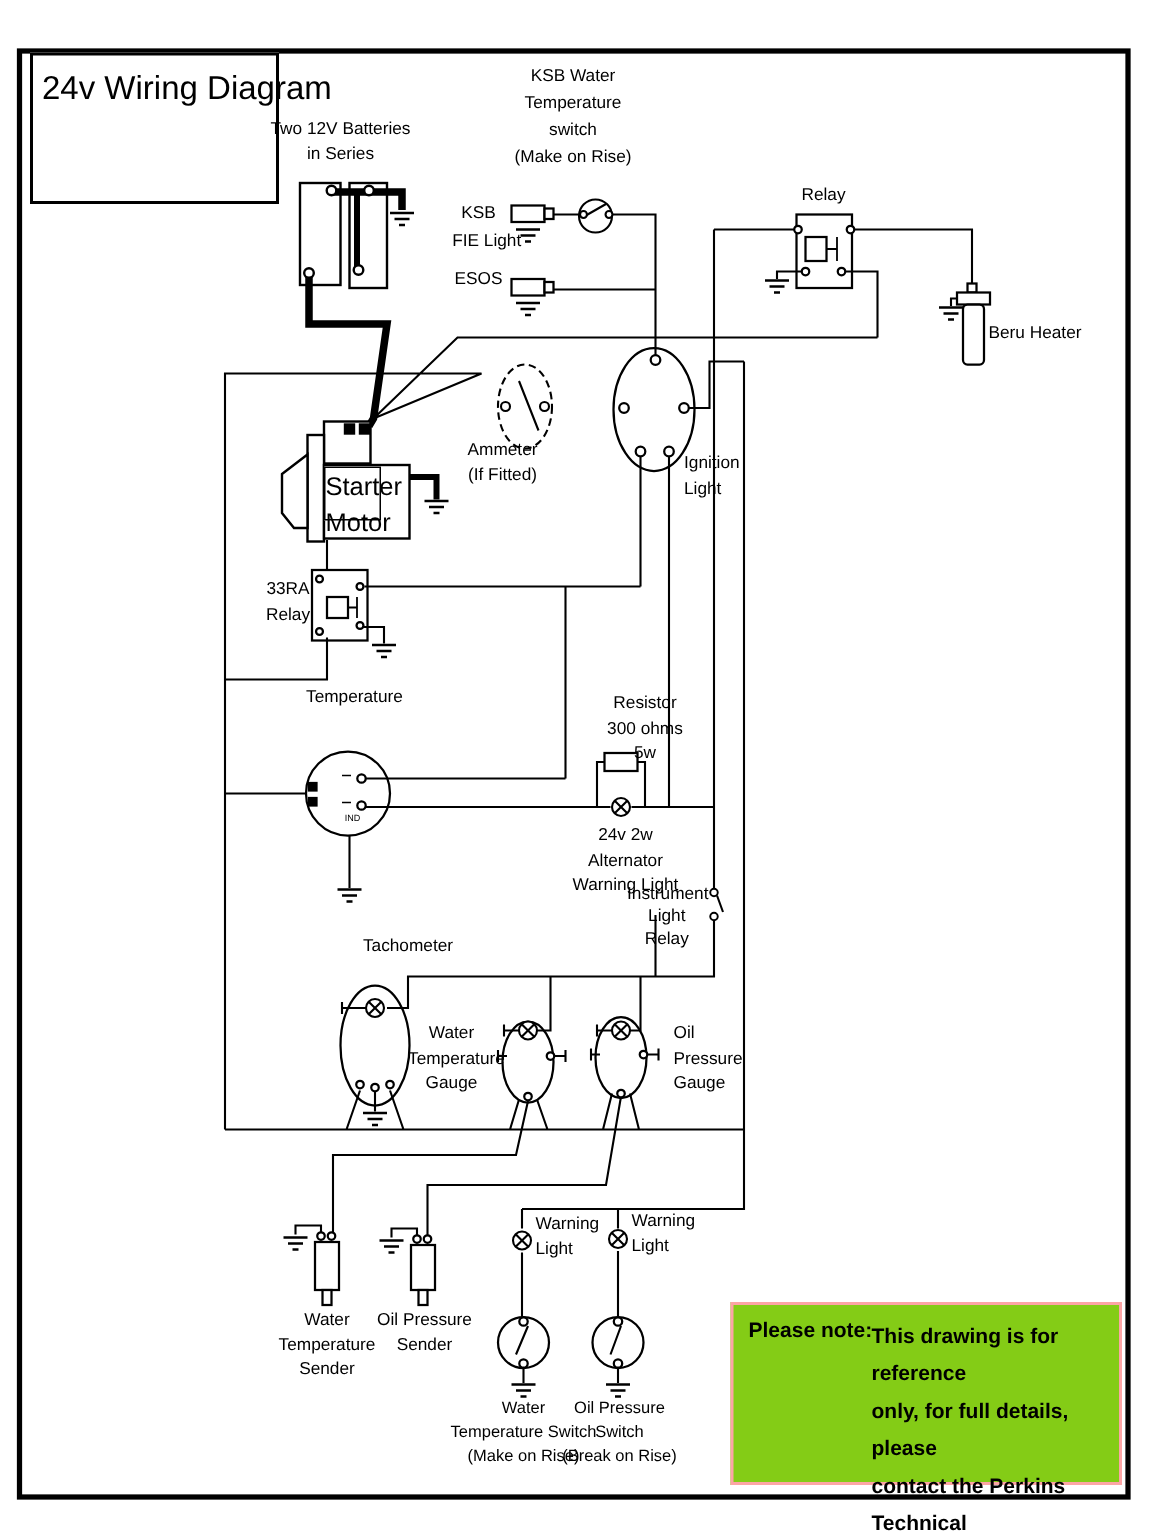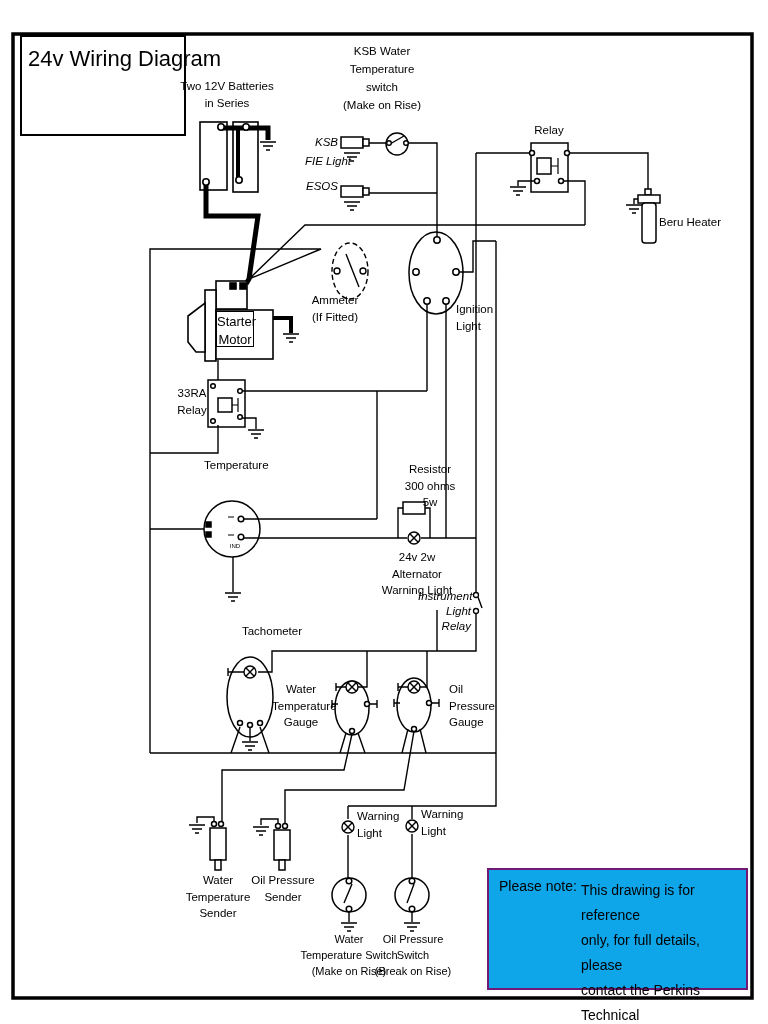--- a/index.html
+++ b/index.html
@@ -1,30 +1,30 @@
 <!DOCTYPE html>
 <html><head>
 <meta charset="utf-8">
 <style>
   html,body{margin:0;padding:0;background:#888;}
   #page{position:relative;width:768px;height:1024px;background:#fff;overflow:hidden;
         font-family:"Liberation Sans",sans-serif;color:#000;}
   svg{position:absolute;left:0;top:0;}
   .lbl{position:absolute;font-size:11.5px;line-height:1.45;white-space:pre-line;color:#000;}
   .ctr{text-align:center;}
-  .rgt{text-align:right;font-style:italic;}
+  .rgt{text-align:center;}
   #title-box{position:absolute;left:20px;top:35px;width:162px;height:97px;
              border:2px solid #000;background:#fff;}
   #title-line1{font-size:26px;letter-spacing:5px;margin:10px 0 0 8px;white-space:nowrap;}
   #title-line2{font-size:22px;letter-spacing:0px;margin:9px 0 0 6px;white-space:nowrap;}
   #starter-label{position:absolute;left:216px;top:311px;width:36px;height:33px;
-                 border:1px solid #000;background:#fff;font-size:13px;line-height:1.4;
+                 border:1px solid #000;background:#fff;font-size:17px;line-height:1.4;
                  text-align:center;white-space:pre-line;padding-top:1px;}
   #note-box{position:absolute;left:487px;top:868px;width:257px;height:118px;
-            border:2px solid #701a75;background:#0ea5e9;}
+            border:2px solid #fca5a5;background:#84cc16;font-weight:bold;}
   #note-prefix{position:absolute;left:10px;top:8px;font-size:14px;}
   #note-text{position:absolute;left:92px;top:8px;width:160px;font-size:14px;
              line-height:25px;white-space:pre-line;}
   #alt-ind{position:absolute;left:222px;top:543px;width:26px;font-size:6px;text-align:center;}
 </style>
 </head>
 <body>
 
 <div id="page">
 

